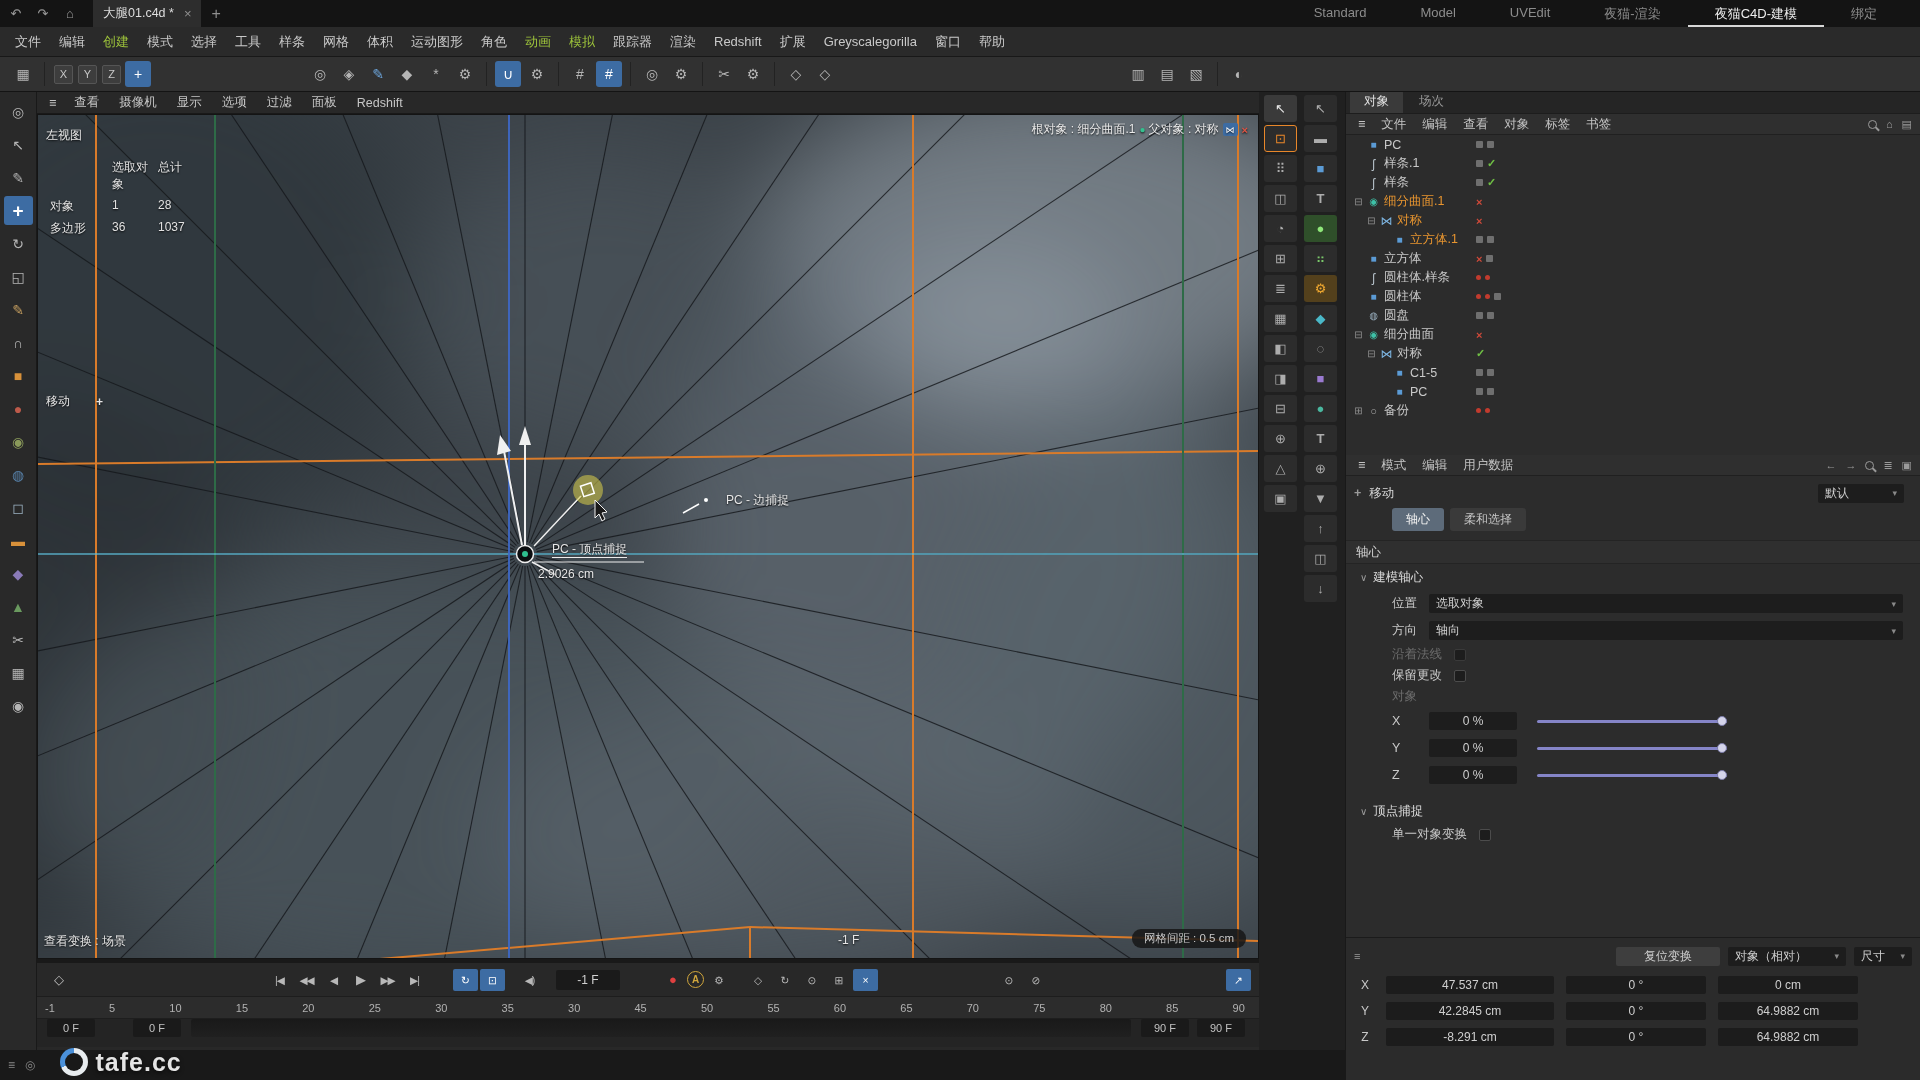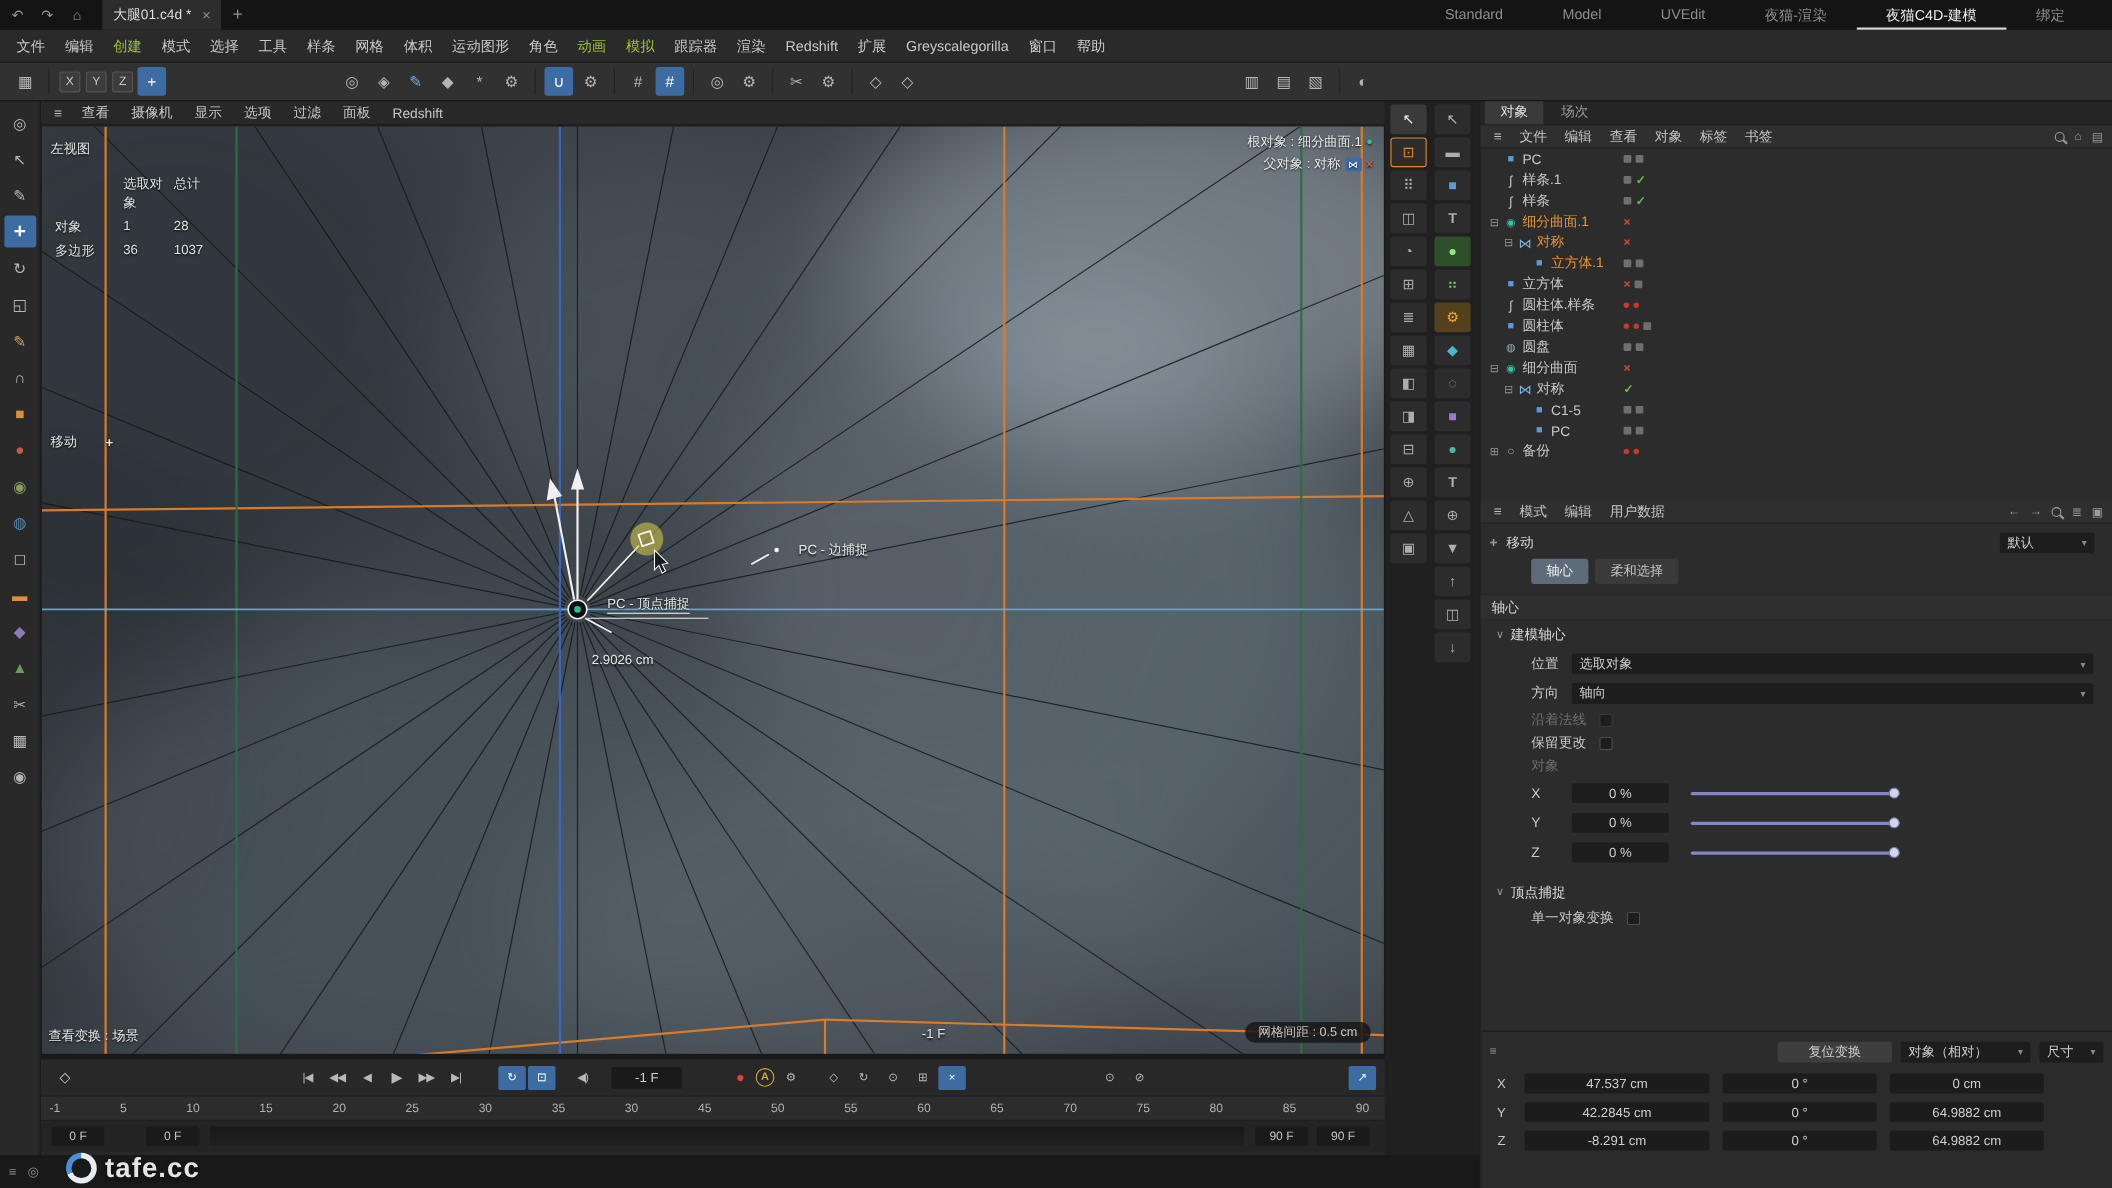--- a/index.html
+++ b/index.html
@@ -33,21 +33,21 @@
 
 .viewport{position:absolute;left:37px;top:92px;width:1222px;height:867px;z-index:5}
 .vp-menubar{height:22px;background:#282828;border-bottom:1px solid #191919;display:flex;align-items:center;padding-left:4px}
 .vp-menu-item{padding:0 10px;font-size:12.5px;color:#c6c6c6}
 .vp-canvas{position:absolute;left:0;top:22px;width:1222px;height:845px;background:#3b4248;overflow:hidden;border:1px solid #141414}
 .blobs{position:absolute;inset:-60px;filter:blur(50px)}
 .blob{position:absolute;border-radius:50%}
 .vp-svg{position:absolute;left:0;top:0}
 .vp-label{position:absolute;font-size:12px;color:#e6e6e6;text-shadow:0 1px 2px rgba(0,0,0,.85);white-space:nowrap;z-index:3}
 .stats{position:absolute;left:12px;top:44px;display:grid;grid-template-columns:62px 46px 52px;row-gap:5px;font-size:12px;color:#e2e2e2;text-shadow:0 1px 2px rgba(0,0,0,.85);z-index:3}
-.info-tr{position:absolute;right:10px;top:6px;display:flex;flex-direction:column;align-items:flex-end;gap:3px;font-size:12px;color:#ececec;text-shadow:0 1px 2px rgba(0,0,0,.85);z-index:3}
+.info-tr{position:absolute;right:10px;top:6px;display:flex;flex-direction:row;align-items:flex-end;gap:3px;font-size:12px;color:#ececec;text-shadow:0 1px 2px rgba(0,0,0,.85);z-index:3}
 .info-line{display:flex;align-items:center;gap:4px}
 .dot-teal{color:#35c08f;font-size:10px}
 .sym-ico{background:var(--accent-blue,#3d6ca3);color:#fff;font-size:9px;width:15px;height:13px;display:flex;align-items:center;justify-content:center;border-radius:2px}
 .red-x{color:#e05545;font-size:11px;font-weight:bold}
 .tool-line{display:flex;align-items:center;gap:26px}
 .grid-pill{position:absolute;right:12px;top:814px;background:rgba(22,22,22,.85);border-radius:9px;padding:2px 12px;font-size:11.5px;color:#c8c8c8;z-index:3}
 .underlined{border-bottom:1px solid #eee;padding-bottom:1px}
 
 .strips{position:absolute;left:1259px;top:92px;width:86px;height:988px;background:#202020;z-index:6}
 .strip{position:absolute;top:3px;display:flex;flex-direction:column;gap:3px}
@@ -127,21 +127,21 @@
 .transport{height:34px;display:flex;align-items:center;border-bottom:1px solid #1d1d1d;padding:0 8px}
 .t-cluster{display:flex;gap:2px;align-items:center}
 .t-btn{min-width:25px;height:22px;display:flex;align-items:center;justify-content:center;font-size:10.5px;color:#b8b8b8;border-radius:2px;letter-spacing:-1px;padding:0 2px}
 .t-btn.play{font-size:13px}
 .t-btn.active{background:var(--accent-blue,#3d6ca3);color:#fff;letter-spacing:0}
 .t-btn.red{color:#e04040;font-size:13px}
 .t-btn.circleA{min-width:17px;width:17px;height:17px;border:1.5px solid #d0a63c;border-radius:50%;color:#d0a63c;font-size:10px;font-weight:bold;letter-spacing:0}
 .frame-field{width:64px;height:20px;background:#1a1a1a;border-radius:2px;display:flex;align-items:center;justify-content:center;font-size:12px;color:#d0d0d0}
 .key-diamond{width:24px;height:22px;display:flex;align-items:center;justify-content:center;color:#c0c0c0;font-size:13px;margin-left:2px}
 .ruler{height:22px;background:#2c2c2c;border-bottom:1px solid #1e1e1e;display:flex;justify-content:space-between;align-items:center;padding:0 14px 0 8px;font-size:11px;color:#b2b2b2}
-.range-row{height:28px;background:#242424;display:flex;align-items:center;padding:0 14px 0 10px}
+.range-row{height:28px;background:#242424;display:flex;align-items:flex-start;padding:0 14px 0 10px}
 .range-box{width:48px;height:18px;background:#1a1a1a;border-radius:2px;display:flex;align-items:center;justify-content:center;font-size:11px;color:#c2c2c2;flex:0 0 48px}
 .range-bar{flex:1;height:18px;background:linear-gradient(#191919,#202020);margin:0 10px;border-radius:2px}
 .rspace{width:38px;flex:0 0 38px}
 .rspace2{width:8px;flex:0 0 8px}
 
 .statusbar{position:absolute;left:0;top:1050px;width:1345px;height:30px;background:#191919;display:flex;align-items:center;padding-left:8px;gap:10px;z-index:25}
 .sb-ico{color:#8a8a8a;font-size:12px}
 .watermark{display:flex;align-items:center;gap:8px;margin-left:14px;transform:translateY(-3px)}
 .wm-logo{width:28px;height:28px;border-radius:50%;background:conic-gradient(#e8ecef 0deg 245deg,#4a90d9 245deg 360deg);position:relative}
 .wm-logo::after{content:"";position:absolute;inset:5px;border-radius:50%;background:#191919}
@@ -372,21 +372,21 @@
         <span>父对象 : 对称</span>
         <span class="sym-ico">⋈</span>
         <span class="red-x">×</span>
       </div>
     </div>
 
     <div class="vp-label" style="left:688px;top:377px">PC - 边捕捉</div>
     <div class="vp-label" style="left:514px;top:426px">
       <span class="underlined">PC - 顶点捕捉</span>
     </div>
-    <div class="vp-label" style="left:500px;top:478px">2.9026 cm</div>
+    <div class="vp-label" style="left:500px;top:452px">2.9026 cm</div>
 
     <div class="vp-label" style="left:800px;top:818px">-1 F</div>
     <div class="vp-label" style="left:6px;top:818px">查看变换 : 场景</div>
     <div class="grid-pill">网格间距 : 0.5 cm</div>
   </div>
 </div>
 
 <div class="strips">
   <div class="strip a">
       <div class="strip-btn bright">↖</div>

